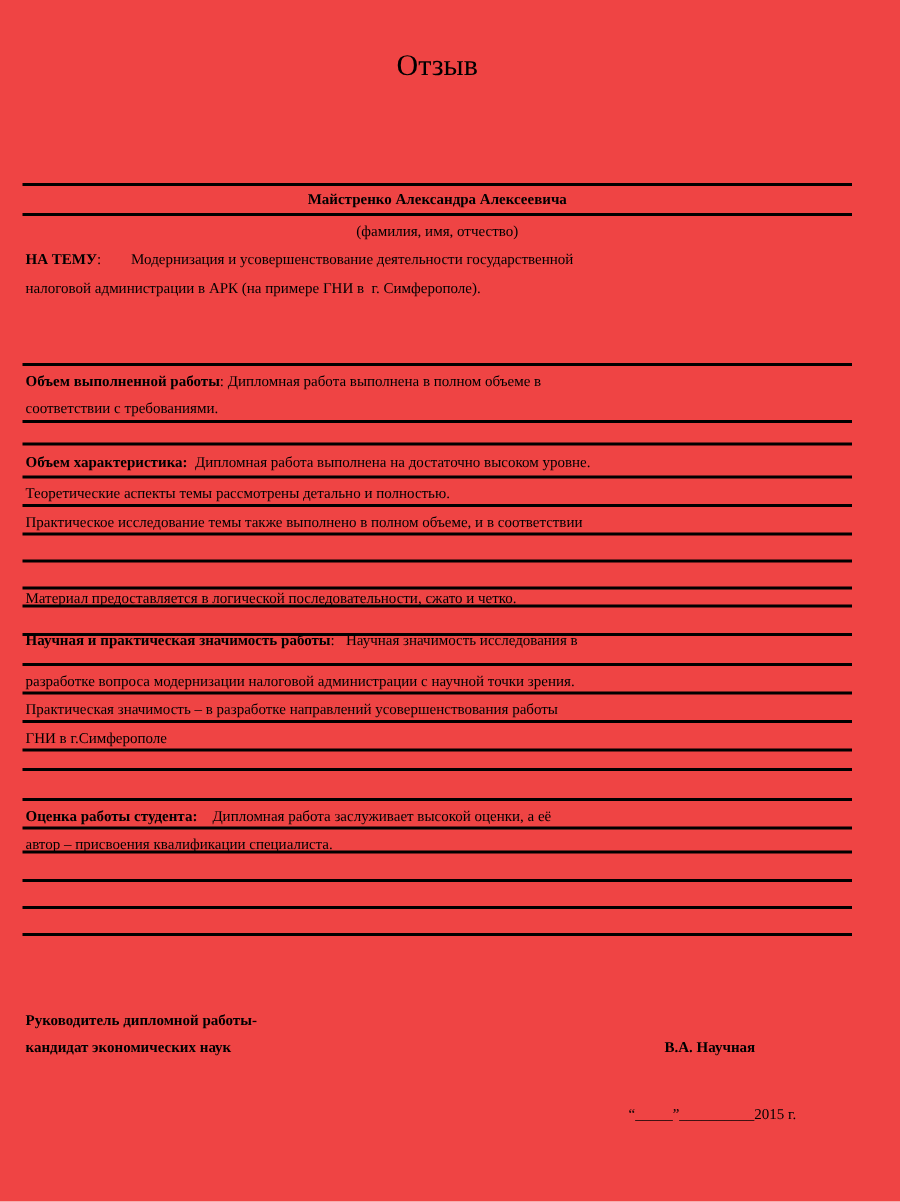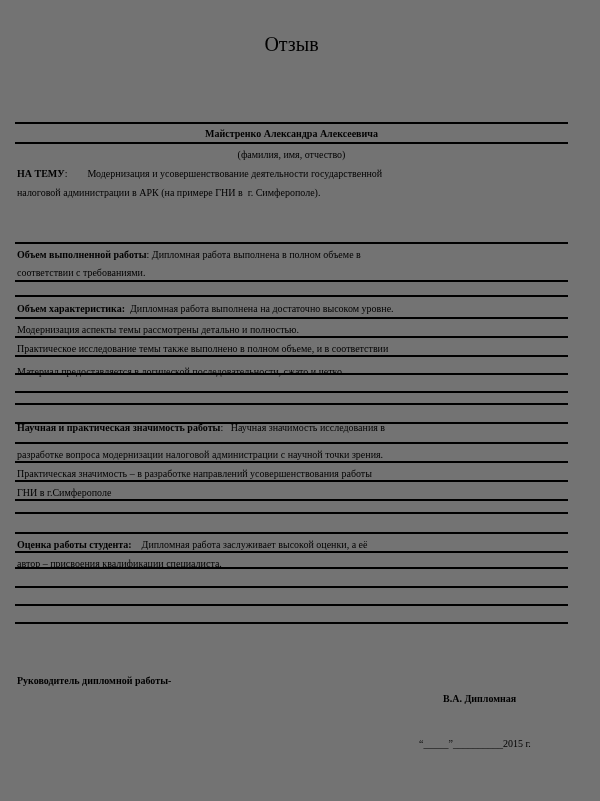--- a/index.html
+++ b/index.html
@@ -1,20 +1,20 @@
 <!DOCTYPE html>
 <html><head>
 <meta charset="utf-8">
 <style>
   html, body { margin: 0; padding: 0; background: #fff; }
   #page {
     position: relative;
     width: 600px;
     height: 801px;
-    background: #737373;
+    background: #ef4444;
     font-family: "Liberation Serif", serif;
     color: #000;
     overflow: hidden;
   }
   .rule {
     position: absolute;
     left: 15px;
     width: 553px;
     height: 1.6px;
     background: #000;
@@ -75,29 +75,30 @@
   <div class="row center b" style="top:124px">Майстренко Александра Алексеевича</div>
   <div class="row center" style="top:145px">(фамилия, имя, отчество)</div>
 
   <div class="row" style="top:164px"><span class="b">НА ТЕМУ</span><span>:        Модернизация и усовершенствование деятельности государственной</span></div>
   <div class="row" style="top:183px">налоговой администрации в АРК (на примере ГНИ в  г. Симферополе).</div>
 
   <div class="row" style="top:245px"><span class="b">Объем выполненной работы</span><span>: Дипломная работа выполнена в полном объеме в</span></div>
   <div class="row" style="top:263px">соответствии с требованиями.</div>
 
   <div class="row" style="top:299px"><span class="b">Объем характеристика:</span><span>  Дипломная работа выполнена на достаточно высоком уровне.</span></div>
-  <div class="row" style="top:320px">Модернизация аспекты темы рассмотрены детально и полностью.</div>
+  <div class="row" style="top:320px">Теоретические аспекты темы рассмотрены детально и полностью.</div>
   <div class="row" style="top:339px">Практическое исследование темы также выполнено в полном объеме, и в соответствии</div>
-  <div class="row" style="top:362px">Материал предоставляется в логической последовательности, сжато и четко.</div>
+  <div class="row" style="top:390px">Материал предоставляется в логической последовательности, сжато и четко.</div>
 
   <div class="row" style="top:418px"><span class="b">Научная и практическая значимость работы</span><span>:   Научная значимость исследования в</span></div>
   <div class="row" style="top:445px">разработке вопроса модернизации налоговой администрации с научной точки зрения.</div>
   <div class="row" style="top:464px">Практическая значимость – в разработке направлений усовершенствования работы</div>
   <div class="row" style="top:483px">ГНИ в г.Симферополе</div>
 
   <div class="row" style="top:535px"><span class="b">Оценка работы студента:</span><span>    Дипломная работа заслуживает высокой оценки, а её</span></div>
   <div class="row" style="top:554px">автор – присвоения квалификации специалиста.</div>
 
   <div class="row b" style="top:671px">Руководитель дипломной работы-</div>
-  <div class="row b" style="top:689px; left:443px; width:150px;">В.А. Дипломная</div>
+  <div class="row b" style="top:689px; width:420px;">кандидат экономических наук</div>
+  <div class="row b" style="top:689px; left:443px; width:150px;">В.А. Научная</div>
   <div class="row" style="top:734px; left:419px; width:190px;">“_____”__________2015 г.</div>
 
 </div>
 
 </body></html>

